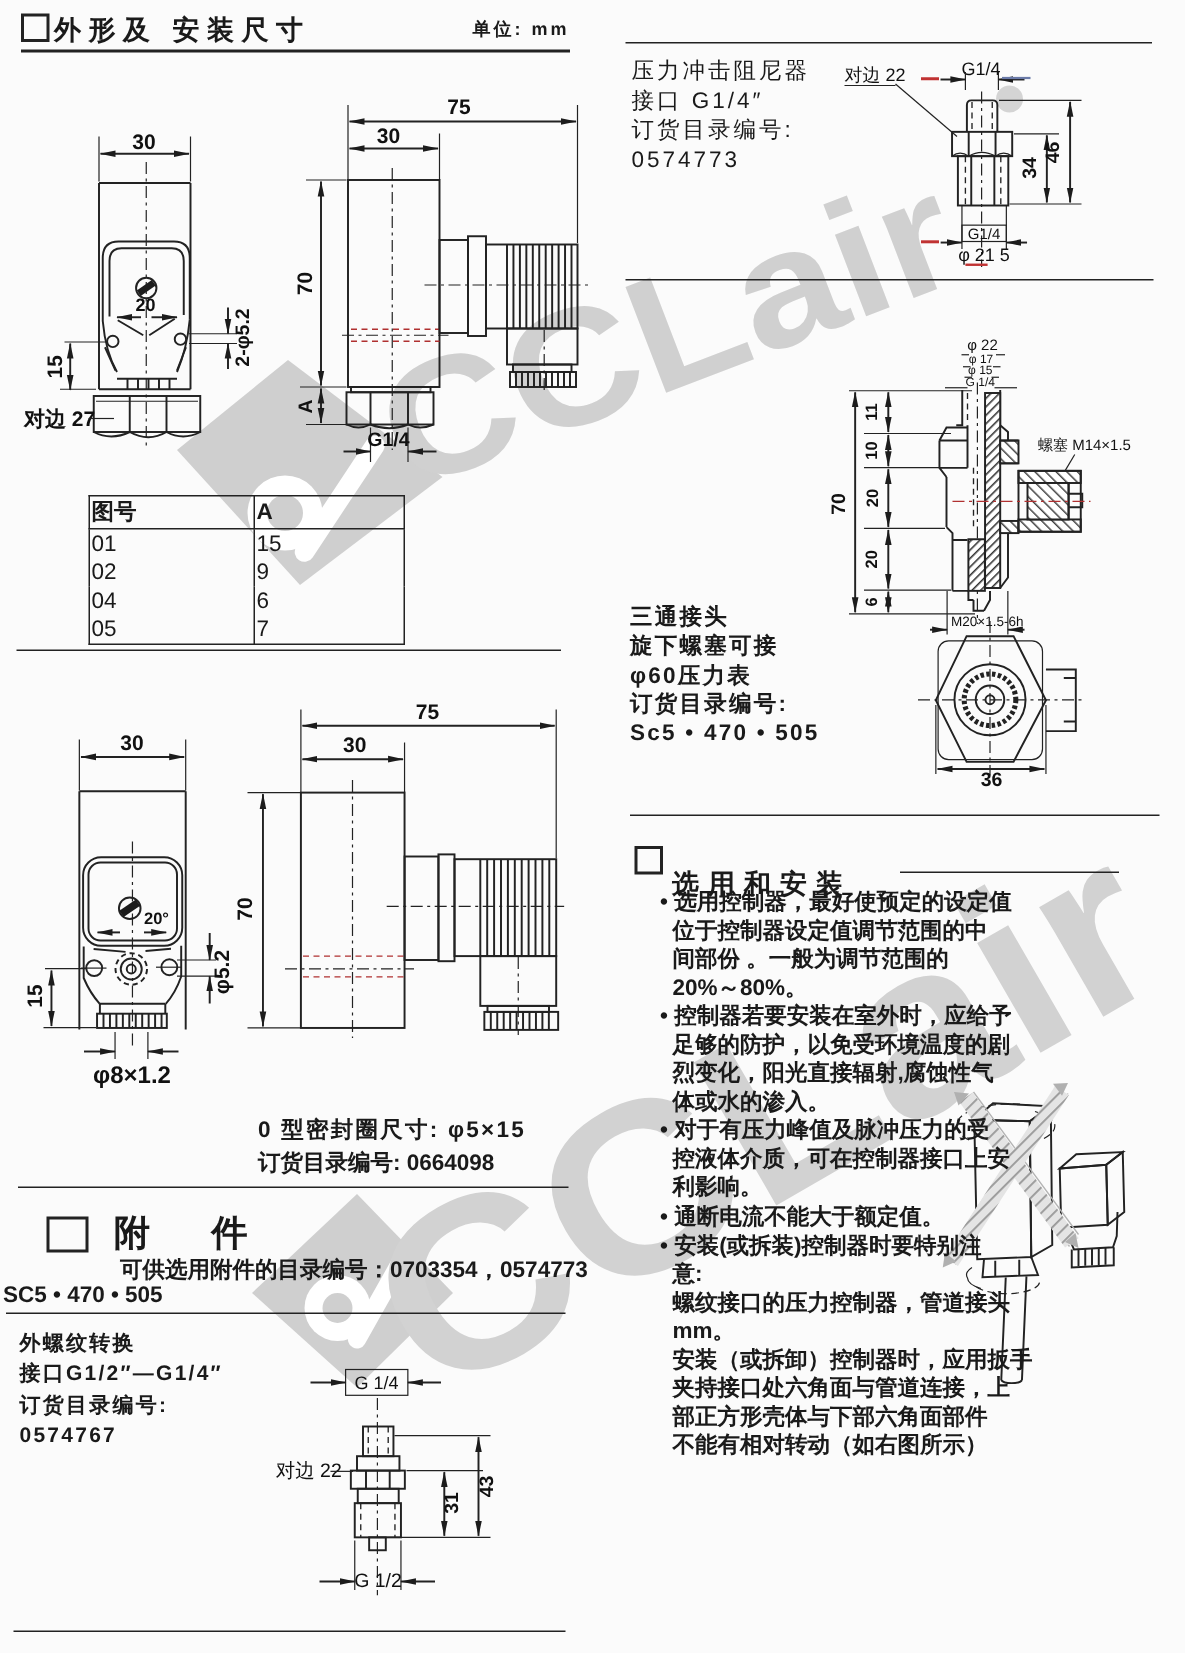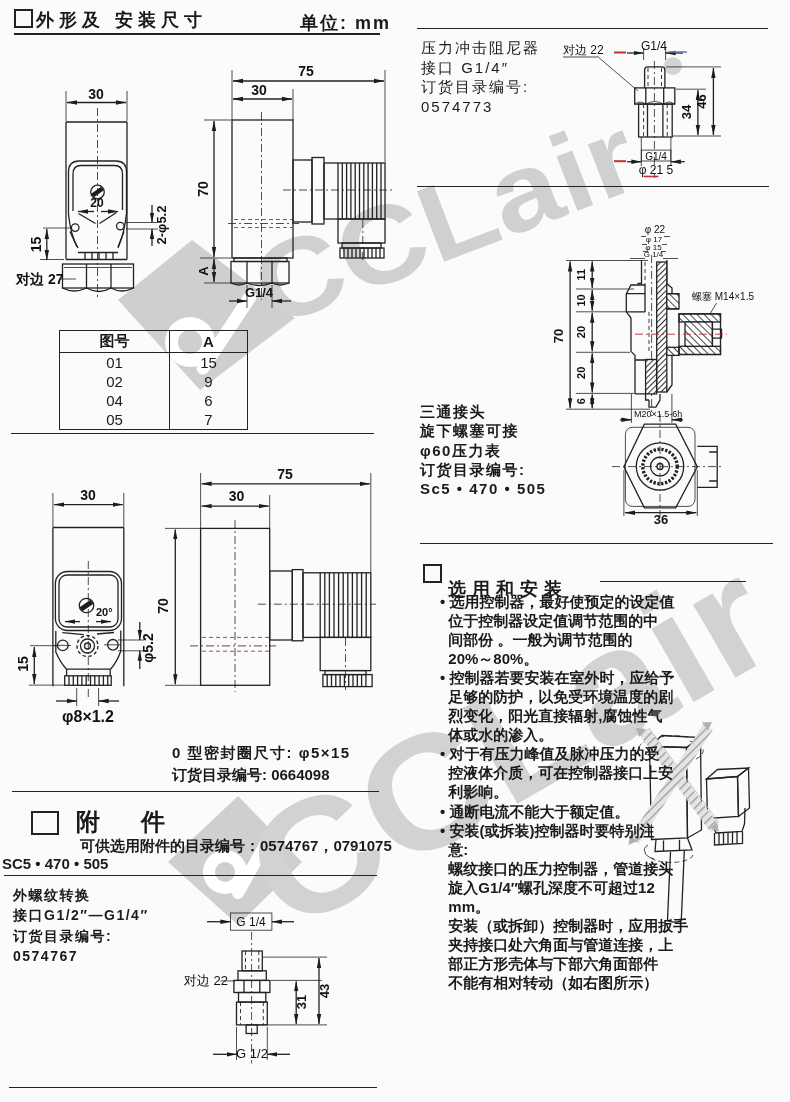--- a/index.html
+++ b/index.html
@@ -567,39 +567,39 @@
 <path d="M712,722 l-10,0.5 l6,8 z" style="fill:#b0b0b0;stroke:none"></path>
 <path d="M630,835 l-1.5,10 l9,-4 z" style="fill:#b0b0b0;stroke:none"></path>
 </g>
 </g>
 </svg>
 
 <div class="abs" style="left:14px;top:9px;width:15px;height:15px;border:2px solid #222"></div>
 
 <div class="txt" style="left:36px;top:8px;font-size:18px;font-weight:bold;letter-spacing:5px">外形及 安装尺寸</div>
 
-<div class="txt" style="left:300px;top:11px;font-size:18px;font-weight:bold;letter-spacing:2px">单位: mm</div>
+<div class="txt" style="left:315px;top:11px;font-size:12px;font-weight:bold;letter-spacing:2px">单位: mm</div>
 
 <div class="hl" style="left:14px;top:33px;width:366px"></div>
 
 <div class="hl" style="left:11px;top:433px;width:363px;height:1.3px"></div>
 
 <div class="hl" style="left:12px;top:791px;width:367px;height:1px"></div>
 
 <div class="hl" style="left:4px;top:875px;width:373px;height:1px"></div>
 
 <div class="hl" style="left:9px;top:1087px;width:368px;height:1px"></div>
 
 <div class="hl" style="left:417px;top:28px;width:351px;height:1.3px"></div>
 
 <div class="hl" style="left:417px;top:186px;width:352px;height:1.3px"></div>
 
 <div class="hl" style="left:420px;top:543px;width:353px;height:1.3px"></div>
 
-<table class="abs" style="left:59px;top:330px;width:189px;border-collapse:collapse;font-size:15px;text-align:center" cellspacing="0">
+<table class="abs" style="left:59px;top:330px;width:211px;border-collapse:collapse;font-size:15px;" cellspacing="0">
 <tbody>
       <tr style="height:16px">
         <td style="border:1.5px solid #222;border-right:1px solid #222;width:107px;font-weight:bold">图号</td>
         <td style="border:1.5px solid #222;border-left:1px solid #222;font-weight:bold">A</td>
       </tr>
 <tr style="height:17.8px">
         <td style="border-left:1.5px solid #222;border-right:1px solid #222">01</td>
         <td style="border-right:1.5px solid #222">15</td>
       </tr>
 <tr style="height:17.8px">
@@ -619,21 +619,21 @@
 
 <div class="txt" style="left:172px;top:744px;font-size:15px;font-weight:bold;letter-spacing:1.5px">0 型密封圈尺寸:  φ5×15</div>
 
 <div class="txt" style="left:172px;top:766px;font-size:15px;font-weight:bold">订货目录编号: 0664098</div>
 
 <div class="abs" style="left:31px;top:811px;width:24px;height:20px;border:2.5px solid #222"></div>
 
 <div class="txt" style="left:76px;top:806px;font-size:24px;font-weight:bold">附</div>
 <div class="txt" style="left:141px;top:806px;font-size:24px;font-weight:bold">件</div>
 
-<div class="txt" style="left:80px;top:837px;font-size:15px;font-weight:bold">可供选用附件的目录编号：0574767，0791075</div>
+<div class="txt" style="left:80px;top:837px;font-size:15px;font-weight:bold">可供选用附件的目录编号：0703354，0574773</div>
 
 <div class="txt" style="left:2px;top:855px;font-size:15px;font-weight:bold">SC5 • 470 • 505</div>
 
 <div class="txt" style="left:13px;top:885px;font-size:14px;line-height:20.3px;letter-spacing:1.5px;font-weight:bold">外螺纹转换<br>接口G1/2″—G1/4″<br>订货目录编号:<br>0574767</div>
 
 <div class="txt" style="left:421px;top:38px;font-size:15px;line-height:19.7px;letter-spacing:2px;font-weight:normal">压力冲击阻尼器<br>接口 G1/4″<br>订货目录编号:<br>0574773</div>
 
 <div class="txt" style="left:420px;top:402px;font-size:15px;line-height:19.3px;letter-spacing:1.5px;font-weight:bold">三通接头<br>旋下螺塞可接<br>φ60压力表<br>订货目录编号:<br>Sc5 • 470 • 505</div>
 
 <div class="abs" style="left:423px;top:564px;width:15px;height:15px;border:2px solid #222"></div>
@@ -651,19 +651,18 @@
 <div>&nbsp;&nbsp;足够的防护，以免受环境温度的剧</div>
 <div>&nbsp;&nbsp;烈变化，阳光直接辐射,腐蚀性气</div>
 <div>&nbsp;&nbsp;体或水的渗入。</div>
 <div>•&nbsp;对于有压力峰值及脉冲压力的受</div>
 <div>&nbsp;&nbsp;控液体介质，可在控制器接口上安</div>
 <div>&nbsp;&nbsp;利影响。</div>
 <div>•&nbsp;通断电流不能大于额定值。</div>
 <div>•&nbsp;安装(或拆装)控制器时要特别注</div>
 <div>&nbsp;&nbsp;意:</div>
 <div>&nbsp;&nbsp;螺纹接口的压力控制器，管道接头</div>
-<div>&nbsp;&nbsp;旋入G1/4″螺孔深度不可超过12</div>
 <div>&nbsp;&nbsp;mm。</div>
 <div>&nbsp;&nbsp;安装（或拆卸）控制器时，应用扳手</div>
 <div>&nbsp;&nbsp;夹持接口处六角面与管道连接，上</div>
 <div>&nbsp;&nbsp;部正方形壳体与下部六角面部件</div>
 <div>&nbsp;&nbsp;不能有相对转动（如右图所示）</div>
 </div>
 
 </body></html>

